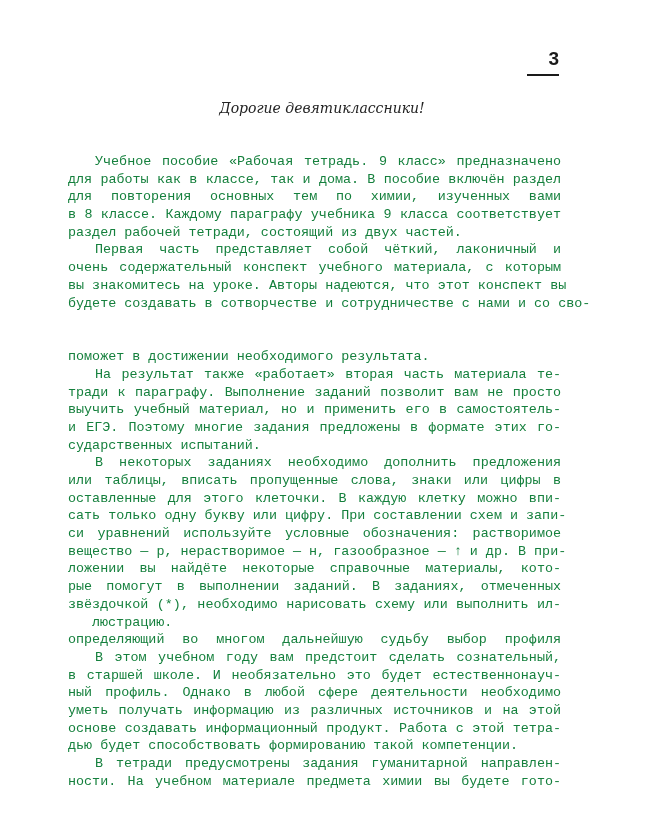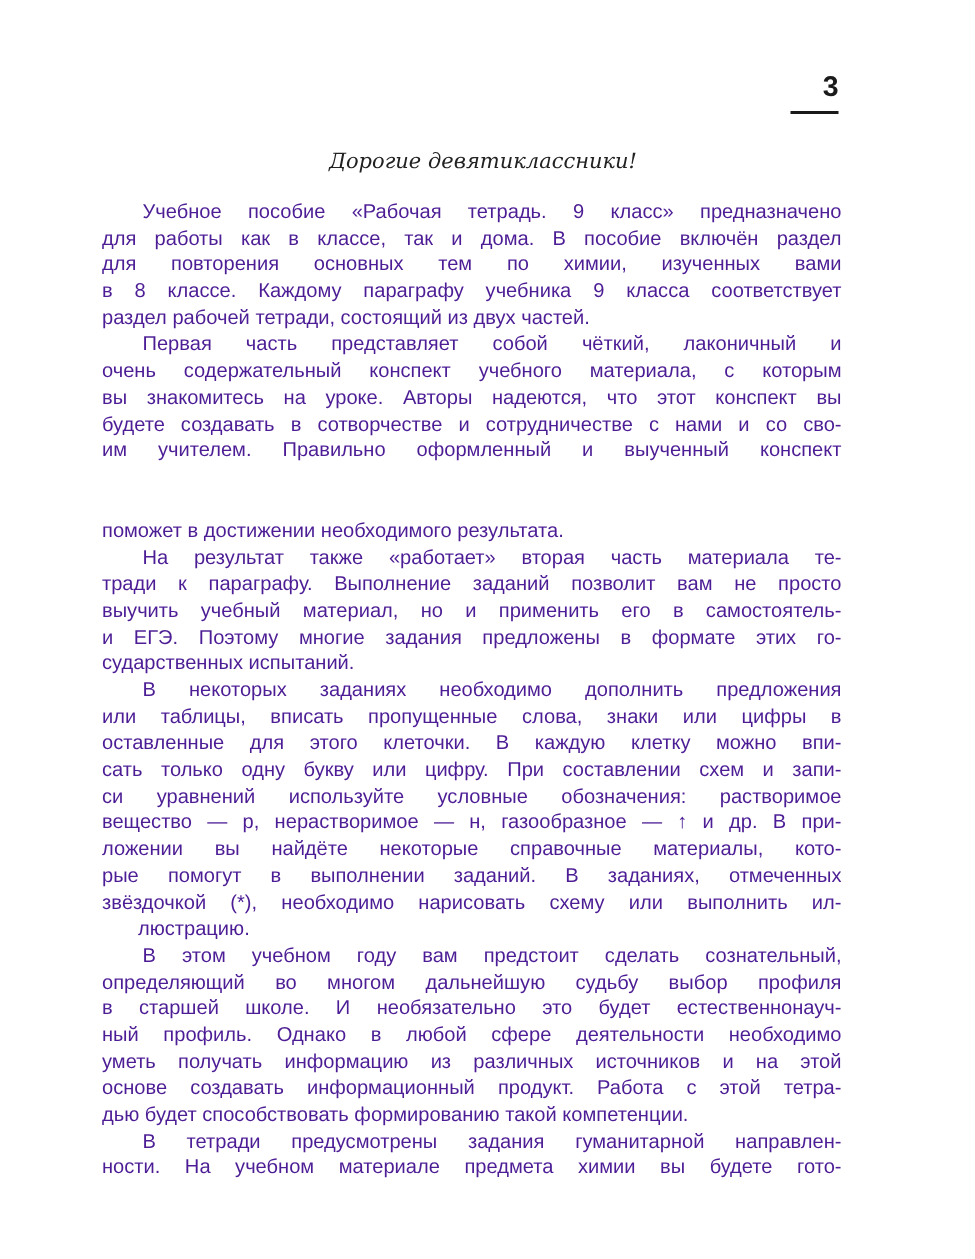--- a/index.html
+++ b/index.html
@@ -13,23 +13,23 @@
     font-family: "Liberation Sans", sans-serif; font-weight: bold;
     font-size: 19px; color: #1a1a1a; line-height: 22px;
   }
   .title {
     position: absolute; left: 0; width: 644px; top: 98px;
     text-align: center;
     font-family: "DejaVu Serif", serif; font-style: italic;
     font-size: 14px; color: #222; line-height: 20px;
   }
   .body-text {
-    position: absolute; left: 68px; top: 132px; width: 493px;
-    font-family: Liberation Sans, sans-serif; font-size: 13.4px;
-    color: #4c1d95; line-height: 17.7px;
+    position: absolute; left: 68px; top: 153px; width: 493px;
+    font-family: Liberation Mono, monospace; font-size: 13.4px;
+    color: #15803d; line-height: 17.7px;
   }
   .line {
     display: block; white-space: nowrap; text-align: justify;
     text-align-last: justify; height: 17.7px;
   }
   .line.last { text-align-last: left; }
   .line.indent { padding-left: 27px; }
 </style>
 </head>
 <body>
@@ -46,21 +46,20 @@
       <span class="line" style="word-spacing: 0px;">для работы как в классе, так и дома. В пособие включён раздел</span>
       <span class="line" style="word-spacing: 0px;">для повторения основных тем по химии, изученных вами</span>
       <span class="line" style="word-spacing: 0px;">в 8 классе. Каждому параграфу учебника 9 класса соответствует</span>
       <span class="line last" style="word-spacing: 0px;">раздел рабочей тетради, состоящий из двух частей.</span>
     </div>
     <div>
       <span class="line indent" style="word-spacing: 0px;">Первая часть представляет собой чёткий, лаконичный и</span>
       <span class="line" style="word-spacing: 0px;">очень содержательный конспект учебного материала, с которым</span>
       <span class="line" style="word-spacing: 0px;">вы знакомитесь на уроке. Авторы надеются, что этот конспект вы</span>
       <span class="line" style="word-spacing: 0px;">будете создавать в сотворчестве и сотрудничестве с нами и со сво-</span>
-      <span class="line" style="word-spacing: 0px;">им учителем. Правильно оформленный и выученный конспект</span>
       <span class="line last" style="word-spacing: 0px; margin-top: 36px;">поможет в достижении необходимого результата.</span>
     </div>
     <div>
       <span class="line indent" style="word-spacing: 0px;">На результат также «работает» вторая часть материала те-</span>
       <span class="line" style="word-spacing: 0px;">тради к параграфу. Выполнение заданий позволит вам не просто</span>
       <span class="line" style="word-spacing: 0px;">выучить учебный материал, но и применить его в самостоятель-</span>
       <span class="line" style="word-spacing: 0px;">и ЕГЭ. Поэтому многие задания предложены в формате этих го-</span>
       <span class="line last" style="word-spacing: 0px;">сударственных испытаний.</span>
     </div>
     <div>
@@ -69,22 +68,22 @@
       <span class="line" style="word-spacing: 0px;">оставленные для этого клеточки. В каждую клетку можно впи-</span>
       <span class="line" style="word-spacing: 0px;">сать только одну букву или цифру. При составлении схем и запи-</span>
       <span class="line" style="word-spacing: 0px;">си уравнений используйте условные обозначения: растворимое</span>
       <span class="line" style="word-spacing: 0px;">вещество — р, нерастворимое — н, газообразное — ↑ и др. В при-</span>
       <span class="line" style="word-spacing: 0px;">ложении вы найдёте некоторые справочные материалы, кото-</span>
       <span class="line" style="word-spacing: 0px;">рые помогут в выполнении заданий. В заданиях, отмеченных</span>
       <span class="line" style="word-spacing: 0px;">звёздочкой (*), необходимо нарисовать схему или выполнить ил-</span>
       <span class="line last" style="word-spacing: 0px; margin-left: 24px;">люстрацию.</span>
     </div>
     <div>
+      <span class="line" style="word-spacing: 0px;">определяющий во многом дальнейшую судьбу выбор профиля</span>
       <span class="line indent" style="word-spacing: 0px;">В этом учебном году вам предстоит сделать сознательный,</span>
-      <span class="line" style="word-spacing: 0px;">определяющий во многом дальнейшую судьбу выбор профиля</span>
       <span class="line" style="word-spacing: 0px;">в старшей школе. И необязательно это будет естественнонауч-</span>
       <span class="line" style="word-spacing: 0px;">ный профиль. Однако в любой сфере деятельности необходимо</span>
       <span class="line" style="word-spacing: 0px;">уметь получать информацию из различных источников и на этой</span>
       <span class="line" style="word-spacing: 0px;">основе создавать информационный продукт. Работа с этой тетра-</span>
       <span class="line last" style="word-spacing: 0px;">дью будет способствовать формированию такой компетенции.</span>
     </div>
     <div>
       <span class="line indent" style="word-spacing: 0px;">В тетради предусмотрены задания гуманитарной направлен-</span>
       <span class="line" style="word-spacing: 0px;">ности. На учебном материале предмета химии вы будете гото-</span>
     </div>

